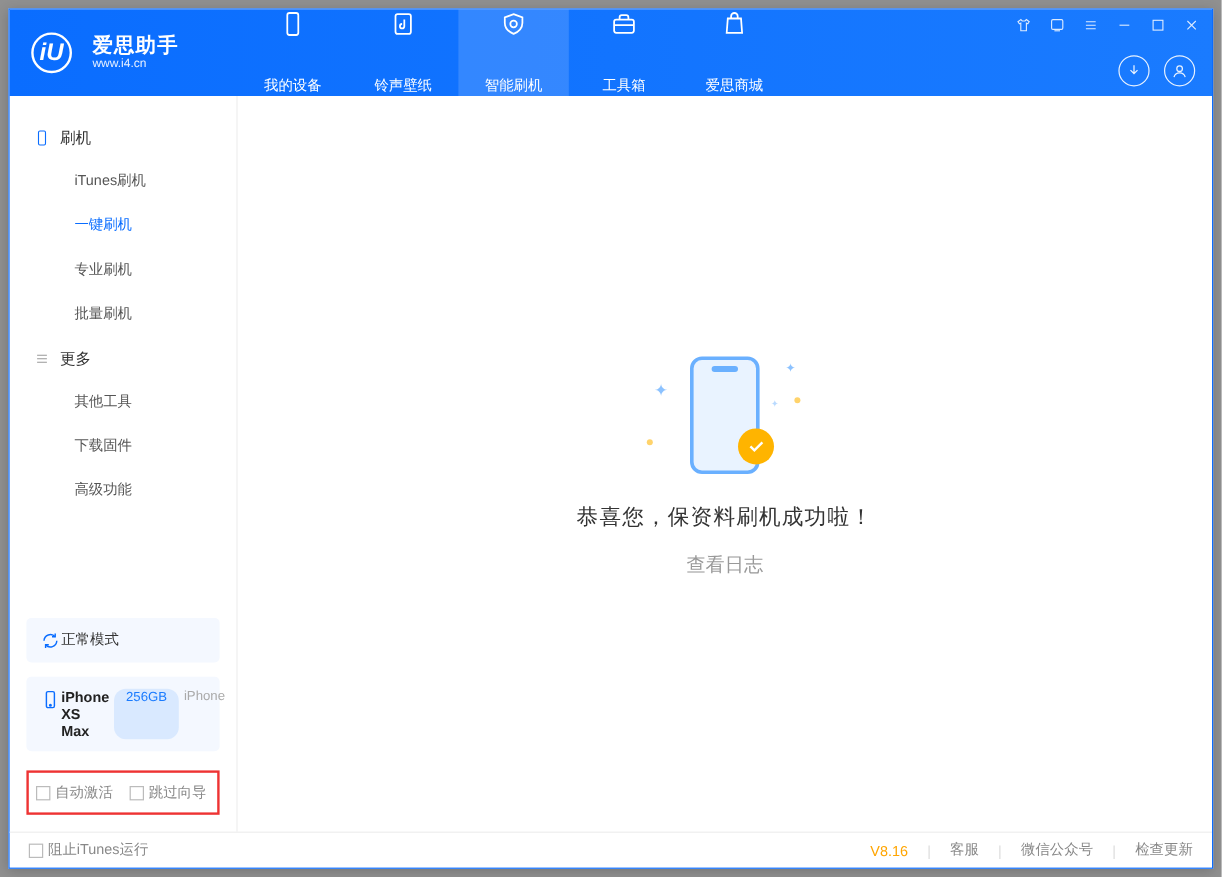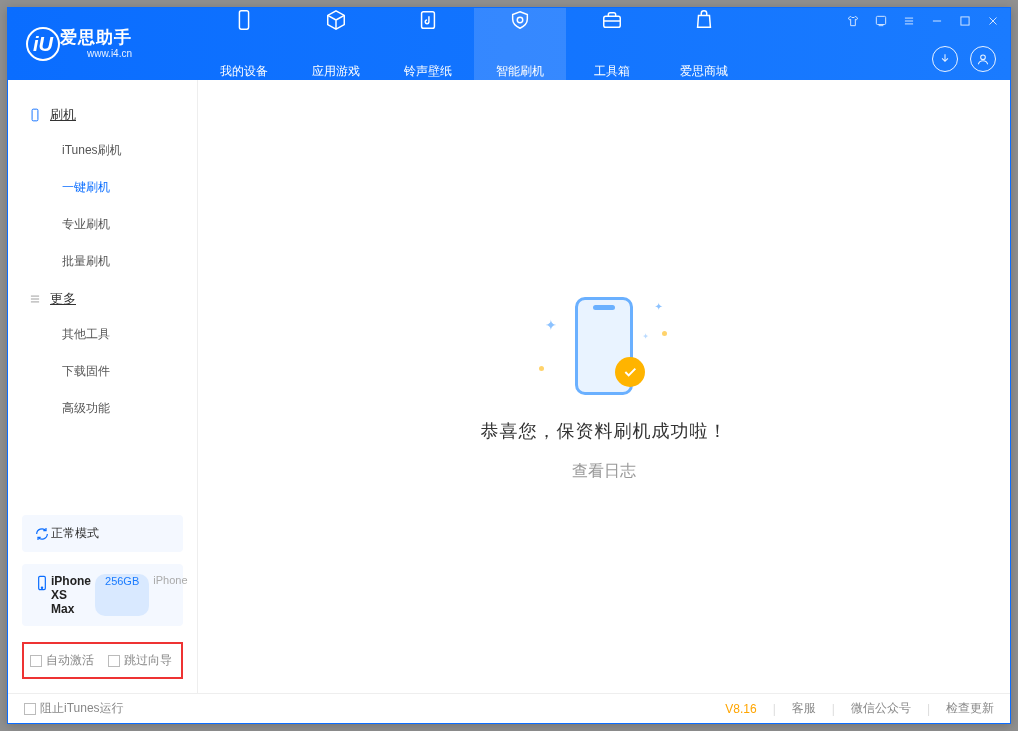--- a/index.html
+++ b/index.html
@@ -1,42 +1,42 @@
 <!DOCTYPE html>
 <html><head>
 <meta charset="utf-8">
 <style>
 * { margin: 0; padding: 0; box-sizing: border-box; font-family: "Microsoft YaHei", Arial, sans-serif; }
 body { background: #909090; display: flex; align-items: center; justify-content: center; height: 731px; width: 1018px; }
 .window { width: 1004px; height: 717px; background: #fff; border: 1px solid #0a6cff; display: flex; flex-direction: column; box-shadow: 0 2px 10px rgba(0,0,0,0.2); }
 
 
 .header { height: 72px; background: linear-gradient(90deg,#0a6dff 0%,#1a7bff 100%); display: flex; align-items: stretch; color: #fff; position: relative; }
-.brand { display: flex; align-items: center; gap: 0; padding: 0 18px; width: 190px; }
+.brand { display: flex; align-items: center; gap: 17px; padding: 0 18px; width: 190px; }
 .brand-logo { width: 34px; height: 34px; border: 2px solid #fff; border-radius: 50%; display: flex; align-items: center; justify-content: center; font-weight: bold; font-size: 20px; font-style: italic; }
 .brand-text { display: flex; flex-direction: column; line-height: 1.1; }
 .brand-title { font-size: 17px; font-weight: bold; letter-spacing: 1px; }
-.brand-sub { font-size: 10px; opacity: .9; text-align: right; }
+.brand-sub { font-size: 10px; opacity: .9; }
 .tabs { display: flex; align-items: stretch; }
 .tab { width: 92px; display: flex; flex-direction: column; align-items: center; justify-content: space-between; gap: 4px; font-size: 12px; cursor: pointer; }
 .tab.active { background: rgba(255,255,255,0.15); }
 .tab-icon { width: 24px; height: 24px; display: flex; align-items: center; justify-content: center; }
 .tab-icon svg { width: 22px; height: 22px; stroke: #fff; fill: none; stroke-width: 1.6; }
 .header-right { position: absolute; right: 8px; top: 4px; display: flex; gap: 10px; align-items: center; }
 .win-btn { width: 18px; height: 18px; display: flex; align-items: center; justify-content: center; cursor: pointer; opacity: .85; }
 .win-btn svg { width: 14px; height: 14px; stroke: #fff; fill: none; stroke-width: 1.6; }
 .header-rb { position: absolute; right: 14px; bottom: 8px; display: flex; gap: 12px; }
 .circle-btn { width: 26px; height: 26px; border: 1.5px solid #fff; border-radius: 50%; display: flex; align-items: center; justify-content: center; cursor: pointer; opacity: .9; }
 .circle-btn svg { width: 14px; height: 14px; stroke: #fff; fill: none; stroke-width: 1.8; }
 
 
 .body { flex: 1; display: flex; min-height: 0; }
 .sidebar { width: 190px; border-right: 1px solid #eee; display: flex; flex-direction: column; padding-top: 18px; }
 .side-group { padding: 0 0 2px 0; }
-.side-head { display: flex; align-items: center; gap: 8px; padding: 8px 20px; font-size: 13px; color: #333; text-decoration: underline; }
+.side-head { display: flex; align-items: center; gap: 8px; padding: 8px 20px; font-size: 13px; color: #333; }
 .side-head svg { width: 14px; height: 14px; stroke: #0a6dff; fill: none; stroke-width: 1.6; }
 .side-head.more svg { stroke: #999; }
 .side-item { padding: 10px 20px 10px 54px; font-size: 12px; color: #555; cursor: pointer; }
 .side-item.active { color: #0a6dff; }
 .side-spacer { flex: 1; }
 .mode-box, .device-box { margin: 6px 14px; padding: 10px 12px; background: #f4f8ff; border-radius: 4px; font-size: 12px; color: #333; display: flex; align-items: flex-start; gap: 1px; }
 .mode-box svg, .device-box svg { width: 16px; height: 16px; stroke: #0a6dff; fill: none; stroke-width: 1.8; flex-shrink: 0; margin-top: 1px; }
 .device-info { display: flex; flex-direction: row; gap: 4px; }
 .device-name { font-weight: bold; color: #222; }
 .capacity-badge { background: #d9e9ff; color: #1a7bff; border-radius: 10px; padding: 1px 10px; font-size: 11px; width: fit-content; }
@@ -86,29 +86,20 @@
         <span class="tab-icon">
             <svg viewBox="0 0 24 24">
               <rect x="7" y="2" width="10" height="20" rx="2"></rect>
             </svg>
           </span>
         <span>我的设备</span>
       </div>
       <div class="tab">
         <span class="tab-icon">
             <svg viewBox="0 0 24 24">
-              <path d="M12 2l9 5v10l-9 5-9-5V7z"></path>
-              <path d="M12 12l9-5M12 12v10M12 12L3 7"></path>
-            </svg>
-          </span>
-        <span>应用游戏</span>
-      </div>
-      <div class="tab">
-        <span class="tab-icon">
-            <svg viewBox="0 0 24 24">
               <rect x="5" y="3" width="14" height="18" rx="2"></rect>
               <path d="M13 8v6a2 2 0 11-2-2"></path>
             </svg>
           </span>
         <span>铃声壁纸</span>
       </div>
       <div class="tab active">
         <span class="tab-icon">
             <svg viewBox="0 0 24 24">
               <path d="M12 3l8 3v5c0 5-3.5 8-8 10-4.5-2-8-5-8-10V6z"></path>

